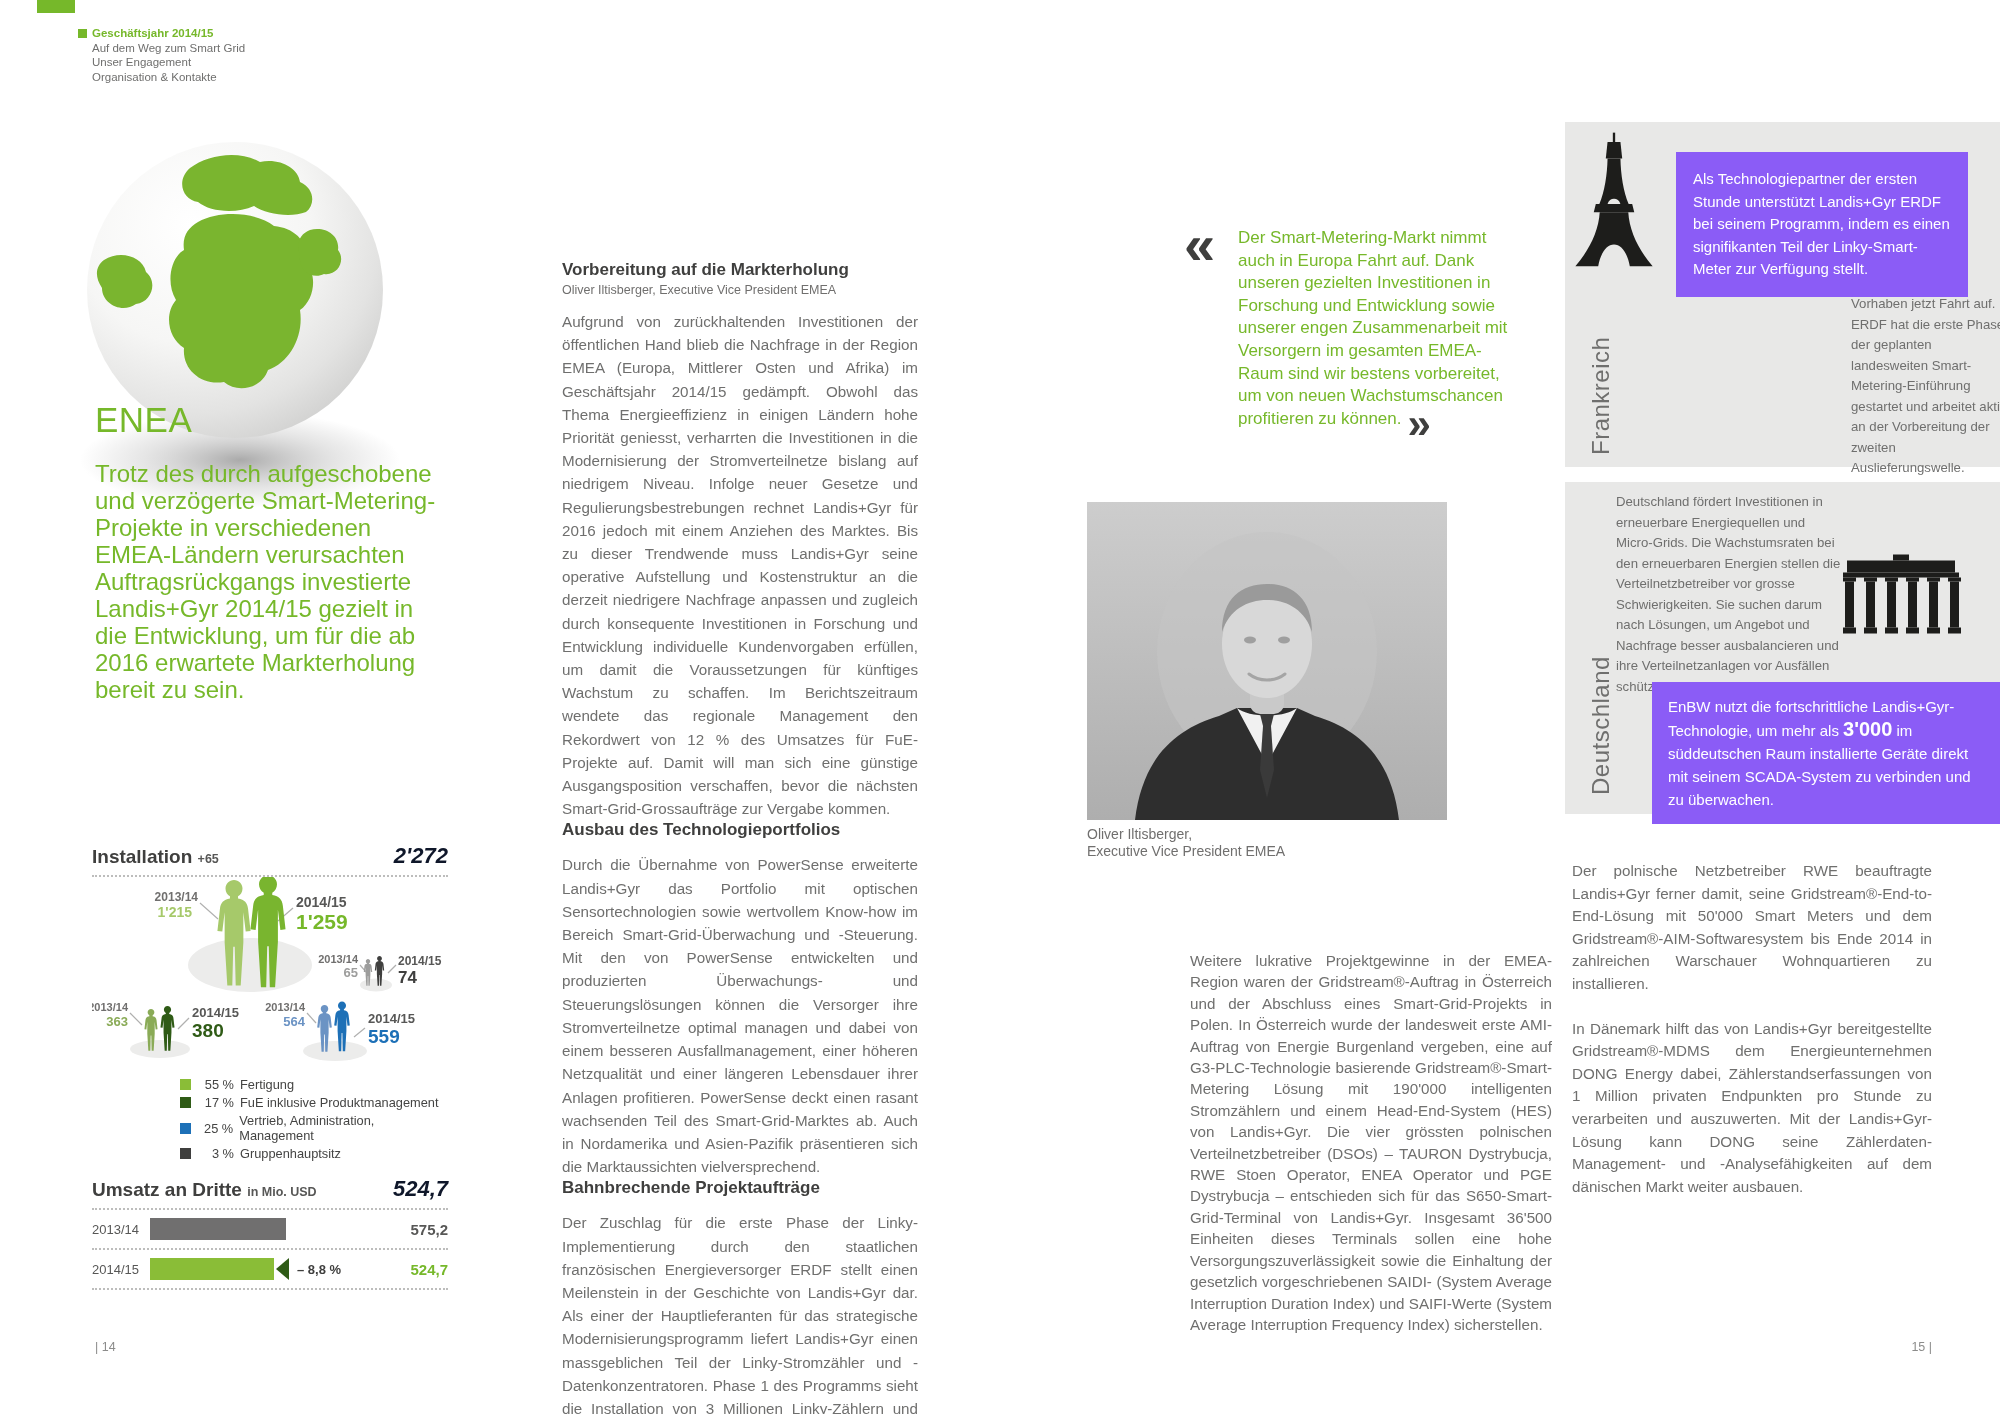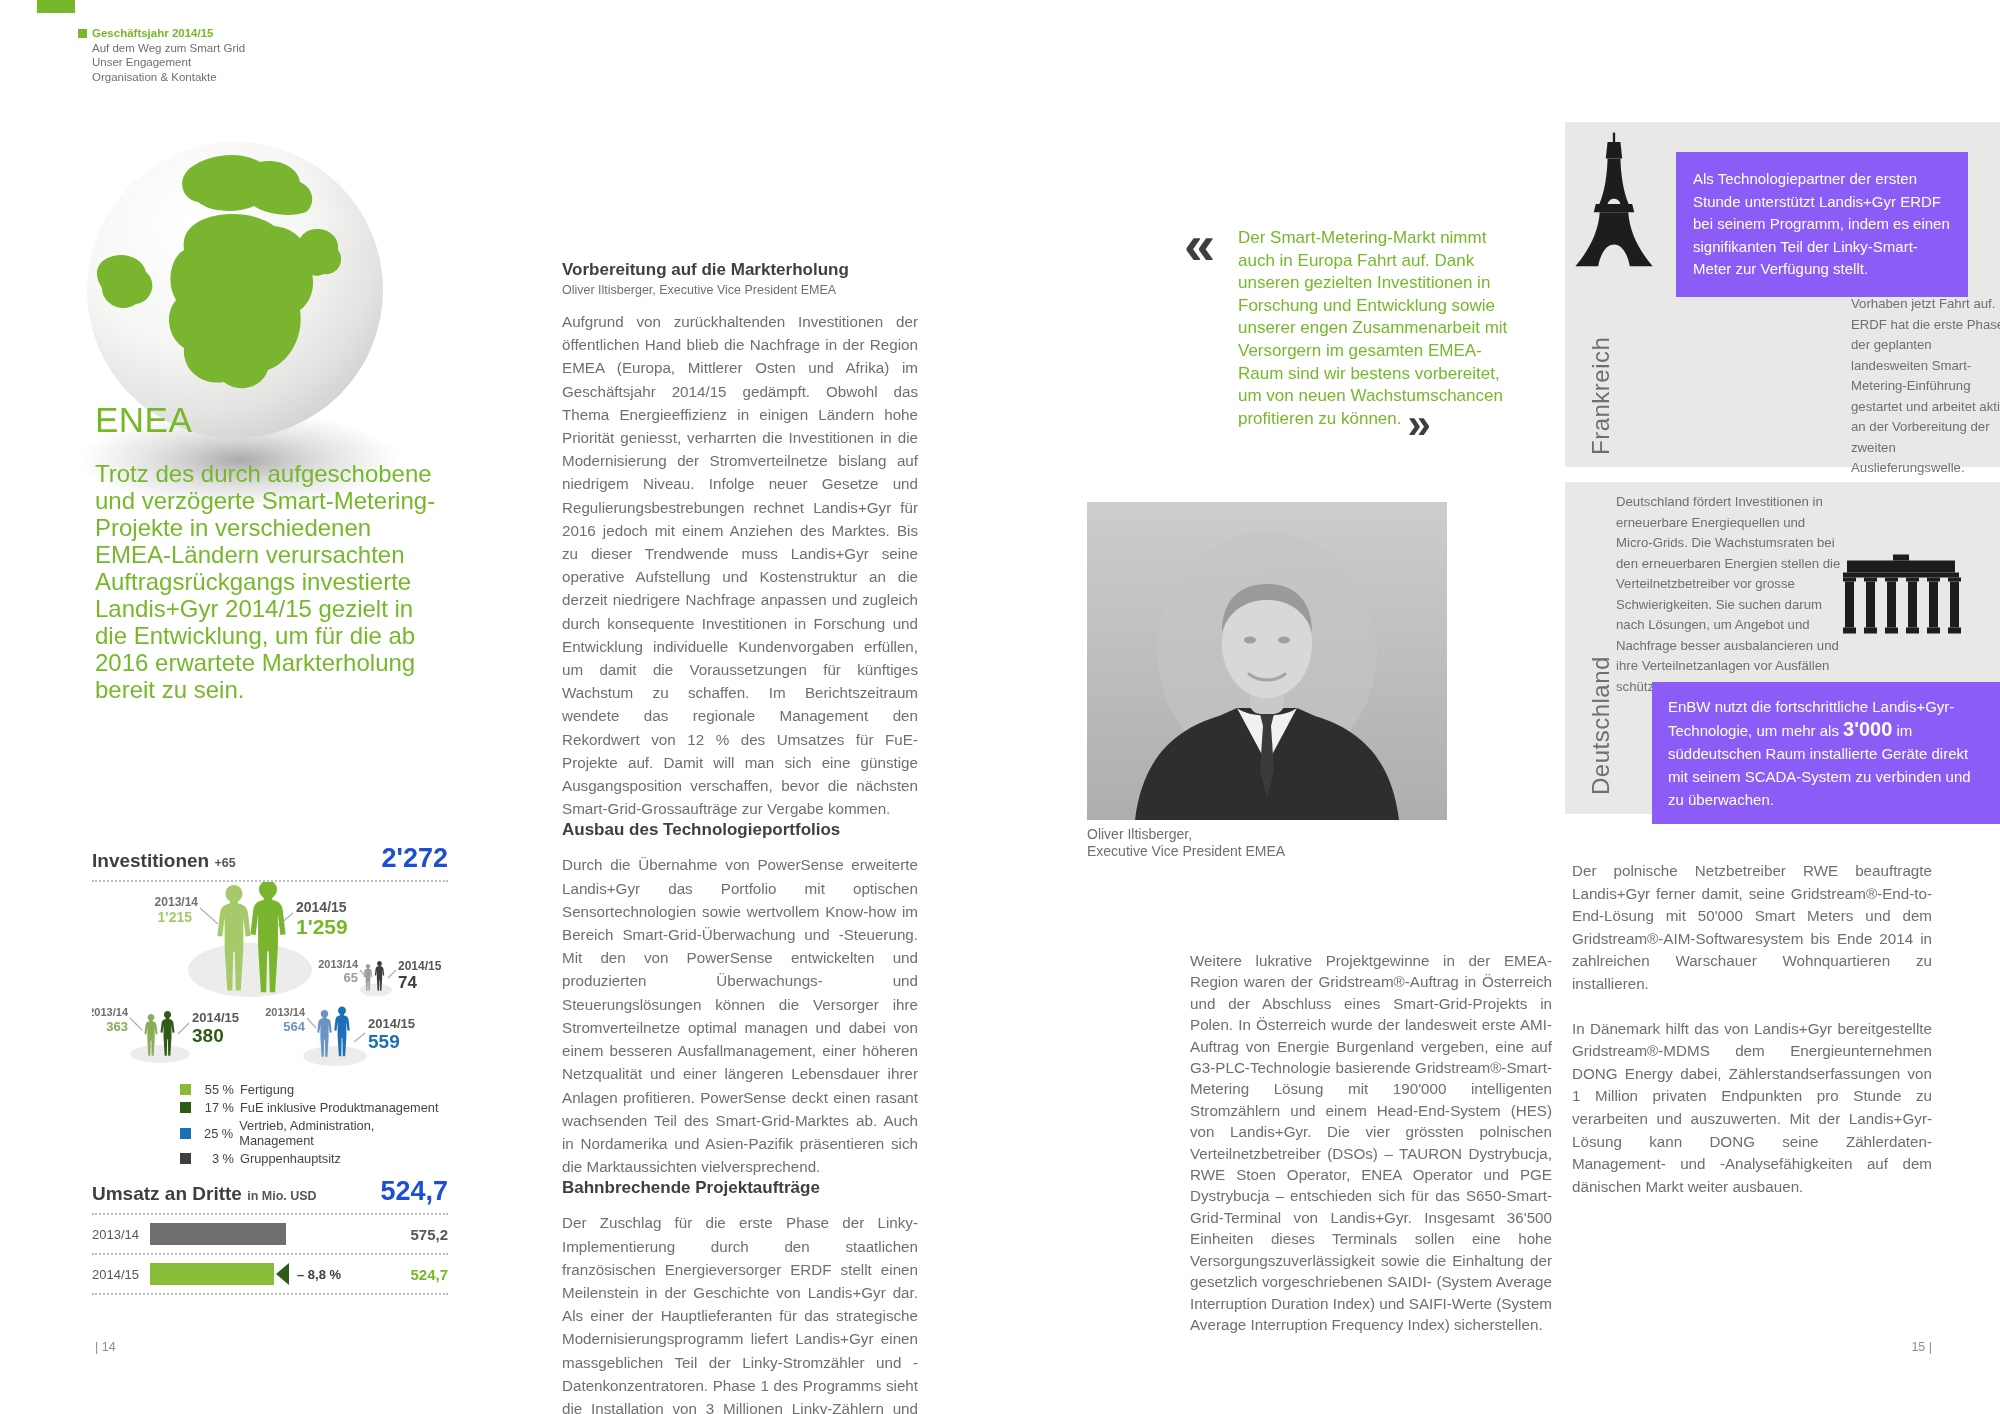--- a/index.html
+++ b/index.html
@@ -18,21 +18,21 @@
   
   .globe{left:70px;top:110px;}
   .emea-title{left:95px;top:400px;font-size:35px;color:#76b82a;font-weight:400;letter-spacing:.5px;}
   .emea-intro{left:95px;top:460px;width:348px;font-size:24px;line-height:27px;color:#76b82a;}
   
   .chart{left:92px;width:356px;}
   .chart-head{display:flex;justify-content:space-between;align-items:baseline;
     border-bottom:2px dotted #bdbdbc;padding-bottom:6px;}
   .chart-title{font-size:19px;font-weight:bold;color:#3f3f3e;}
   .chart-title .small{font-size:12.5px;font-weight:bold;color:#575756;}
-  .chart-total{font-size:27px;font-weight:bold;color:#1d4ed8;}
+  .chart-total{font-size:22px;font-weight:bold;color:#0f172a;font-style:italic;}
   .emp-chart{top:843px;}
   .legend{margin-left:88px;margin-top:0;}
   .legend-row{display:flex;align-items:center;margin-bottom:3px;font-size:12.8px;color:#444443;}
   .legend-sq{width:11px;height:11px;margin-right:7px;flex:0 0 11px;}
   .legend-pct{width:36px;text-align:right;margin-right:6px;}
   .lg0{background:#8abd37;} .lg1{background:#2f5b16;} .lg2{background:#1d70b7;} .lg3{background:#3f3f3e;}
   .rev-chart{top:1176px;}
   .rev-row{display:flex;align-items:center;height:38px;border-bottom:2px dotted #bdbdbc;}
   .rev-year{width:58px;font-size:13px;color:#575756;}
   .rev-bar{height:22px;}
@@ -125,21 +125,21 @@
     <path d="M34 150 C50 140 72 146 76 162 C88 172 82 192 66 194 C52 204 32 194 32 178 C24 166 26 156 34 150 Z"></path>
   </g>
 </svg>
 
 <div class="abs emea-title">ENEA</div>
 <div class="abs emea-intro">Trotz des durch aufgeschobene und verzögerte Smart-Metering-Projekte in verschiedenen EMEA-Ländern verursachten Auftragsrückgangs investierte Landis+Gyr 2014/15 gezielt in die Entwicklung, um für die ab 2016 erwartete Markterholung bereit zu sein.</div>
 
 <div class="abs chart emp-chart">
   <div class="chart-head">
     <div class="chart-title">
-      <span>Investitionen</span>
+      <span>Installation</span>
       <span class="small">+65</span>
     </div>
     <div class="chart-total">2'272</div>
   </div>
   <svg width="356" height="200" viewBox="0 0 356 200" style="display:block" font-family="Liberation Sans, DejaVu Sans, sans-serif">
 
     <ellipse cx="158" cy="88" rx="62" ry="27" fill="#ececeb"></ellipse>
     <ellipse cx="284" cy="108" rx="16" ry="6.5" fill="#ececeb"></ellipse>
     <ellipse cx="68" cy="172" rx="30" ry="9" fill="#ececeb"></ellipse>
     <ellipse cx="243" cy="174" rx="32" ry="10" fill="#ececeb"></ellipse>

